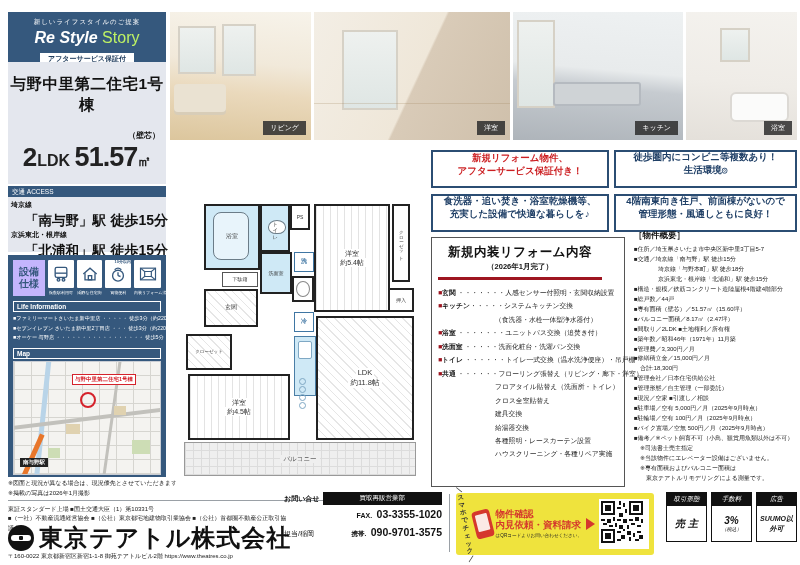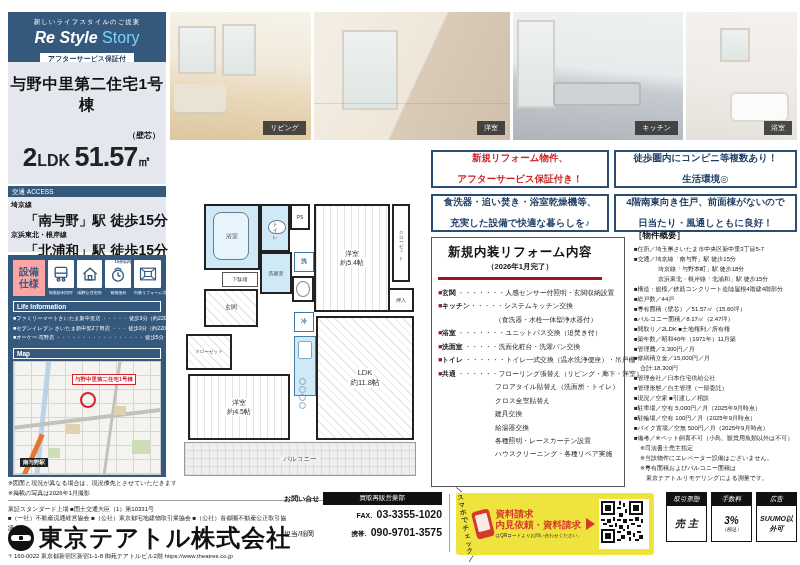--- a/index.html
+++ b/index.html
@@ -5,40 +5,40 @@
   html,body{margin:0;padding:0;}
   body{width:800px;height:565px;background:#fff;font-family:"Liberation Sans","DejaVu Sans",sans-serif;-webkit-font-smoothing:antialiased;}
   .page{position:relative;width:800px;height:565px;background:#fff;overflow:hidden;}
   .abs{position:absolute;box-sizing:border-box;}
 
   
   .brand-box{left:8px;top:12px;width:158px;height:50px;background:#35587d;color:#fff;text-align:center;padding-top:6px;}
   .brand-tagline{font-size:6.5px;letter-spacing:1px;}
   .brand-name{font-size:16px;margin-top:2px;}
   .brand-bold{font-weight:bold;font-style:italic;}
-  .brand-light{font-weight:300;color:#7dd3fc;}
+  .brand-light{font-weight:300;color:#bef264;}
   .brand-badge{display:inline-block;background:#fff;color:#1e3b5c;font-weight:bold;font-size:7px;padding:1.5px 8px;margin-top:3px;}
   .name-panel{left:8px;top:62px;width:158px;height:122px;background:#e4e7ee;text-align:center;padding-top:12px;}
   .prop-name{font-size:15.5px;font-weight:bold;color:#111;letter-spacing:0.5px;}
   .area-row{margin-top:26px;position:relative;}
   .area-note{position:absolute;right:6px;top:-12px;font-size:8px;font-weight:bold;color:#111;}
   .ldk-num{font-size:26px;font-weight:bold;color:#222;}
   .ldk-txt{font-size:16px;font-weight:bold;color:#222;}
   .area-num{font-size:27px;font-weight:bold;color:#222;letter-spacing:-1px;}
   .area-unit{font-size:14px;font-weight:bold;color:#222;}
   .access-bar{left:8px;top:186px;width:158px;height:11px;background:#35587d;color:#fff;font-size:6.5px;line-height:11px;padding-left:4px;}
   .access-panel{left:8px;top:197px;width:158px;height:55px;background:#e4e7ee;padding:3px 3px 0 3px;}
   .rail-line{font-size:7px;font-weight:bold;color:#111;}
   .st-row{white-space:nowrap;line-height:1.25;}
   .st-name{font-size:13.5px;font-weight:bold;color:#111;}
   .walk-pre,.walk-suf{font-size:14px;font-weight:bold;color:#111;}
   .walk-num{font-size:14px;font-weight:bold;color:#111;}
   .navy-panel{left:8px;top:255px;width:158px;height:222px;background:#35587d;padding:5px;}
   .feat-row{display:flex;gap:3px;}
-  .spec-title{width:34px;height:36px;background:#fca5a5;color:#35587d;font-size:10px;font-weight:bold;line-height:1.25;text-align:center;display:flex;flex-direction:column;justify-content:center;}
+  .spec-title{width:34px;height:36px;background:#c4b5fd;color:#35587d;font-size:10px;font-weight:bold;line-height:1.25;text-align:center;display:flex;flex-direction:column;justify-content:center;}
   .tile{width:27px;text-align:center;}
   .tile-box{height:28px;background:#fff;border-radius:1px;display:flex;align-items:center;justify-content:center;position:relative;}
   .tile-note{position:absolute;top:0;right:0;font-size:4px;font-weight:bold;color:#35587d;line-height:1;}
   .tile-label{font-size:4px;color:#fff;margin-top:1.5px;white-space:nowrap;}
   .info-bar{border:1px solid #fff;color:#fff;font-size:6.5px;font-weight:bold;padding:1px 3px;margin-top:5px;}
   .info-rows{margin-top:2px;}
   .info-row{color:#fff;font-size:5.2px;line-height:1.85;white-space:nowrap;}
   .map-box{margin-top:2px;height:112px;background:#f4f3f0;border:1px solid #c9cdd4;position:relative;overflow:hidden;}
   .map-streets{position:absolute;inset:0;background-image:repeating-linear-gradient(0deg,#d6d5d0 0 1px,transparent 1px 14px),repeating-linear-gradient(90deg,#d6d5d0 0 1px,transparent 1px 17px);}
   .map-road{position:absolute;background:#c2c1bc;}
@@ -68,23 +68,23 @@
   .ph4{width:111px;background:linear-gradient(185deg,#f4f2ee 0%,#efece7 55%,#e4e0da 100%);}
   .ph-win{position:absolute;background:linear-gradient(180deg,#eef1ef,#dfe6e4);border:2px solid #d6d1c6;}
   .ph-floor-line{position:absolute;left:0;right:0;height:1px;background:rgba(160,130,90,.25);}
   .ph-label{position:absolute;right:5px;bottom:5px;background:rgba(45,45,45,.85);color:#fff;font-size:7px;padding:2px 7px;}
   .ph-sofa{position:absolute;left:4px;bottom:28px;width:52px;height:28px;background:#eae2d2;border-radius:4px;box-shadow:0 3px 0 #d8cdb8;}
   .ph-tub{position:absolute;right:8px;bottom:18px;width:55px;height:26px;background:#fbfbfa;border:2px solid #dcd9d4;border-radius:6px;}
   .ph-sink{position:absolute;left:40px;bottom:34px;width:84px;height:20px;background:#cfd3d6;border:2px solid #b5bac0;border-radius:3px;}
 
   
   .highlights{left:431px;top:150px;width:367px;display:grid;grid-template-columns:178px 183px;grid-auto-rows:38px;gap:6px 5px;}
-  .hl{border:2px solid #2b4d73;background:#fff;display:flex;flex-direction:column;align-items:center;justify-content:flex-start;line-height:1.35;font-weight:bold;font-size:9.5px;gap:8px;}
+  .hl{border:2px solid #2b4d73;background:#fff;display:flex;flex-direction:column;align-items:center;justify-content:flex-start;line-height:1.35;font-weight:bold;font-size:9.5px;}
   .hl.red{color:#cc1f22;}
-  .hl.navy{color:#1f3f66;}
+  .hl.navy{color:#1f3f66;font-family:Liberation Mono, monospace;}
 
   
   .reform{left:431px;top:237px;width:194px;height:250px;border:1.5px solid #555;background:#fff;padding:6px 22px 0 6px;}
   .reform-title{text-align:center;font-size:12.5px;font-weight:bold;color:#111;letter-spacing:0.5px;}
   .reform-sub{text-align:center;font-size:7.5px;font-weight:bold;color:#111;margin-top:1px;}
   .reform-rule{height:3px;background:#9e1520;margin:5px 0 6px 0;}
   .rf-row{font-size:6.8px;color:#222;line-height:1.98;white-space:nowrap;}
   .rf-row .bullet{color:#9e1520;font-weight:bold;}
   .rf-row .lab{font-weight:bold;}
   .rf-row.cont{padding-left:57px;}
@@ -299,21 +299,21 @@
     <div class="hl navy">
       <span>徒歩圏内にコンビニ等複数あり！</span>
         <span>生活環境◎</span>
     </div>
     <div class="hl navy">
       <span>食洗器・追い焚き・浴室乾燥機等、</span>
         <span>充実した設備で快適な暮らしを♪</span>
     </div>
     <div class="hl navy">
       <span>4階南東向き住戸、前面棟がないので</span>
-        <span>日当たり・風通しともに良好！</span>
+        <span>管理形態・風通しともに良好！</span>
     </div>
   </div>
 
   <div class="abs reform">
     <div class="reform-title">新規内装リフォーム内容</div>
     <div class="reform-sub">（2026年1月完了）</div>
     <div class="reform-rule"></div>
     <div class="rf-row"><span class="bullet">■</span><span class="lab">玄関</span><span> ・・・・・・・</span><span>人感センサー付照明・玄関収納設置</span></div>
     <div class="rf-row"><span class="bullet">■</span><span class="lab">キッチン</span><span>・・・・・</span><span>システムキッチン交換</span></div>
     <div class="rf-row cont"><span>（食洗器・水栓一体型浄水器付）</span></div>
@@ -447,21 +447,21 @@
       <span><span class="mob-label">携帯.</span> <span class="mob-num">090-9701-3575</span></span>
     </div>
   </div>
 
   <div class="abs v-divider"></div>
 
   <div class="abs yellow-box">
     <div class="check-txt">＼スマホでチェック／</div>
     <div class="phone-icon"></div>
     <div class="qr-mid">
-      <div class="qr-line">資料請求</div>
+      <div class="qr-line">物件確認</div>
       <div class="qr-line">内見依頼・資料請求</div>
       <div class="qr-note">はQRコードよりお問い合わせください。</div>
     </div>
     <div class="red-tri"></div>
     <div class="qr">
       <svg width="42" height="42" viewBox="0 0 21 21" shape-rendering="crispEdges">
         <rect width="21" height="21" fill="#fff"></rect>
         <g fill="#111">
           <rect x="0" y="0" width="7" height="7"></rect>
             <rect x="14" y="0" width="7" height="7"></rect>

